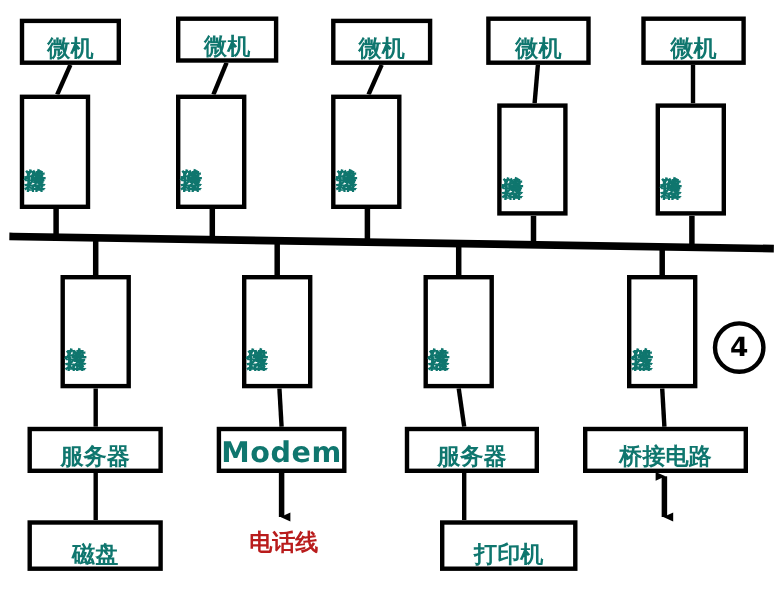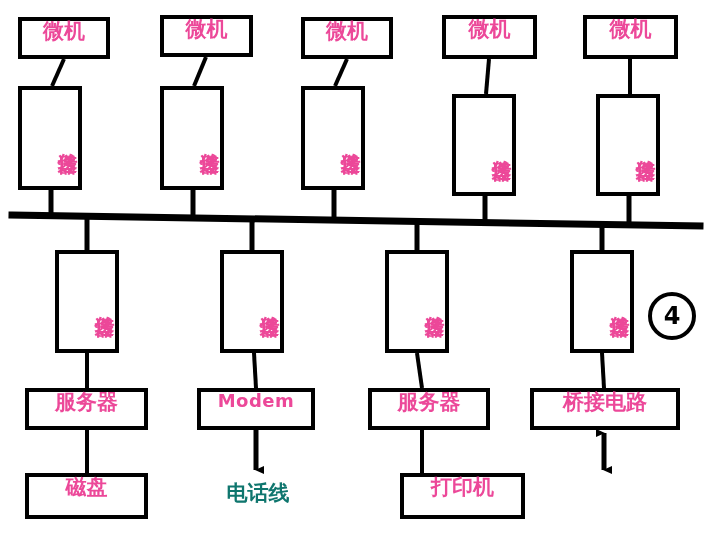--- a/index.html
+++ b/index.html
@@ -24,48 +24,48 @@
     top: 0;
     width: 710px;
     height: 538px;
   }
   .node-box {
     position: absolute;
     box-sizing: border-box;
     border: 4px solid #000000;
     background: #ffffff;
     display: flex;
-    align-items: flex-start;
+    align-items: flex-end;
     justify-content: center;
-    color: #ec4899;
+    color: #0f766e;
     line-height: 1.02;
     text-align: center;
     z-index: 3;
   }
   .node-box.vertical {
     writing-mode: vertical-rl;
     text-orientation: upright;
     letter-spacing: 1px;
   }
   .label-h {
     font-size: 21px;
     font-weight: 700;
   }
   .label-v {
     font-size: 20px;
     font-weight: 700;
   }
   .label-latin {
-    font-size: 18px;
+    font-size: 26px;
     font-weight: 700;
     letter-spacing: 0.5px;
   }
   .plain-label {
     position: absolute;
-    color: #0f766e;
+    color: #b91c1c;
     font-size: 21px;
     font-weight: 700;
     text-align: center;
     white-space: nowrap;
     z-index: 3;
   }
   .marker-circle {
     position: absolute;
     box-sizing: border-box;
     border: 4px solid #000000;

